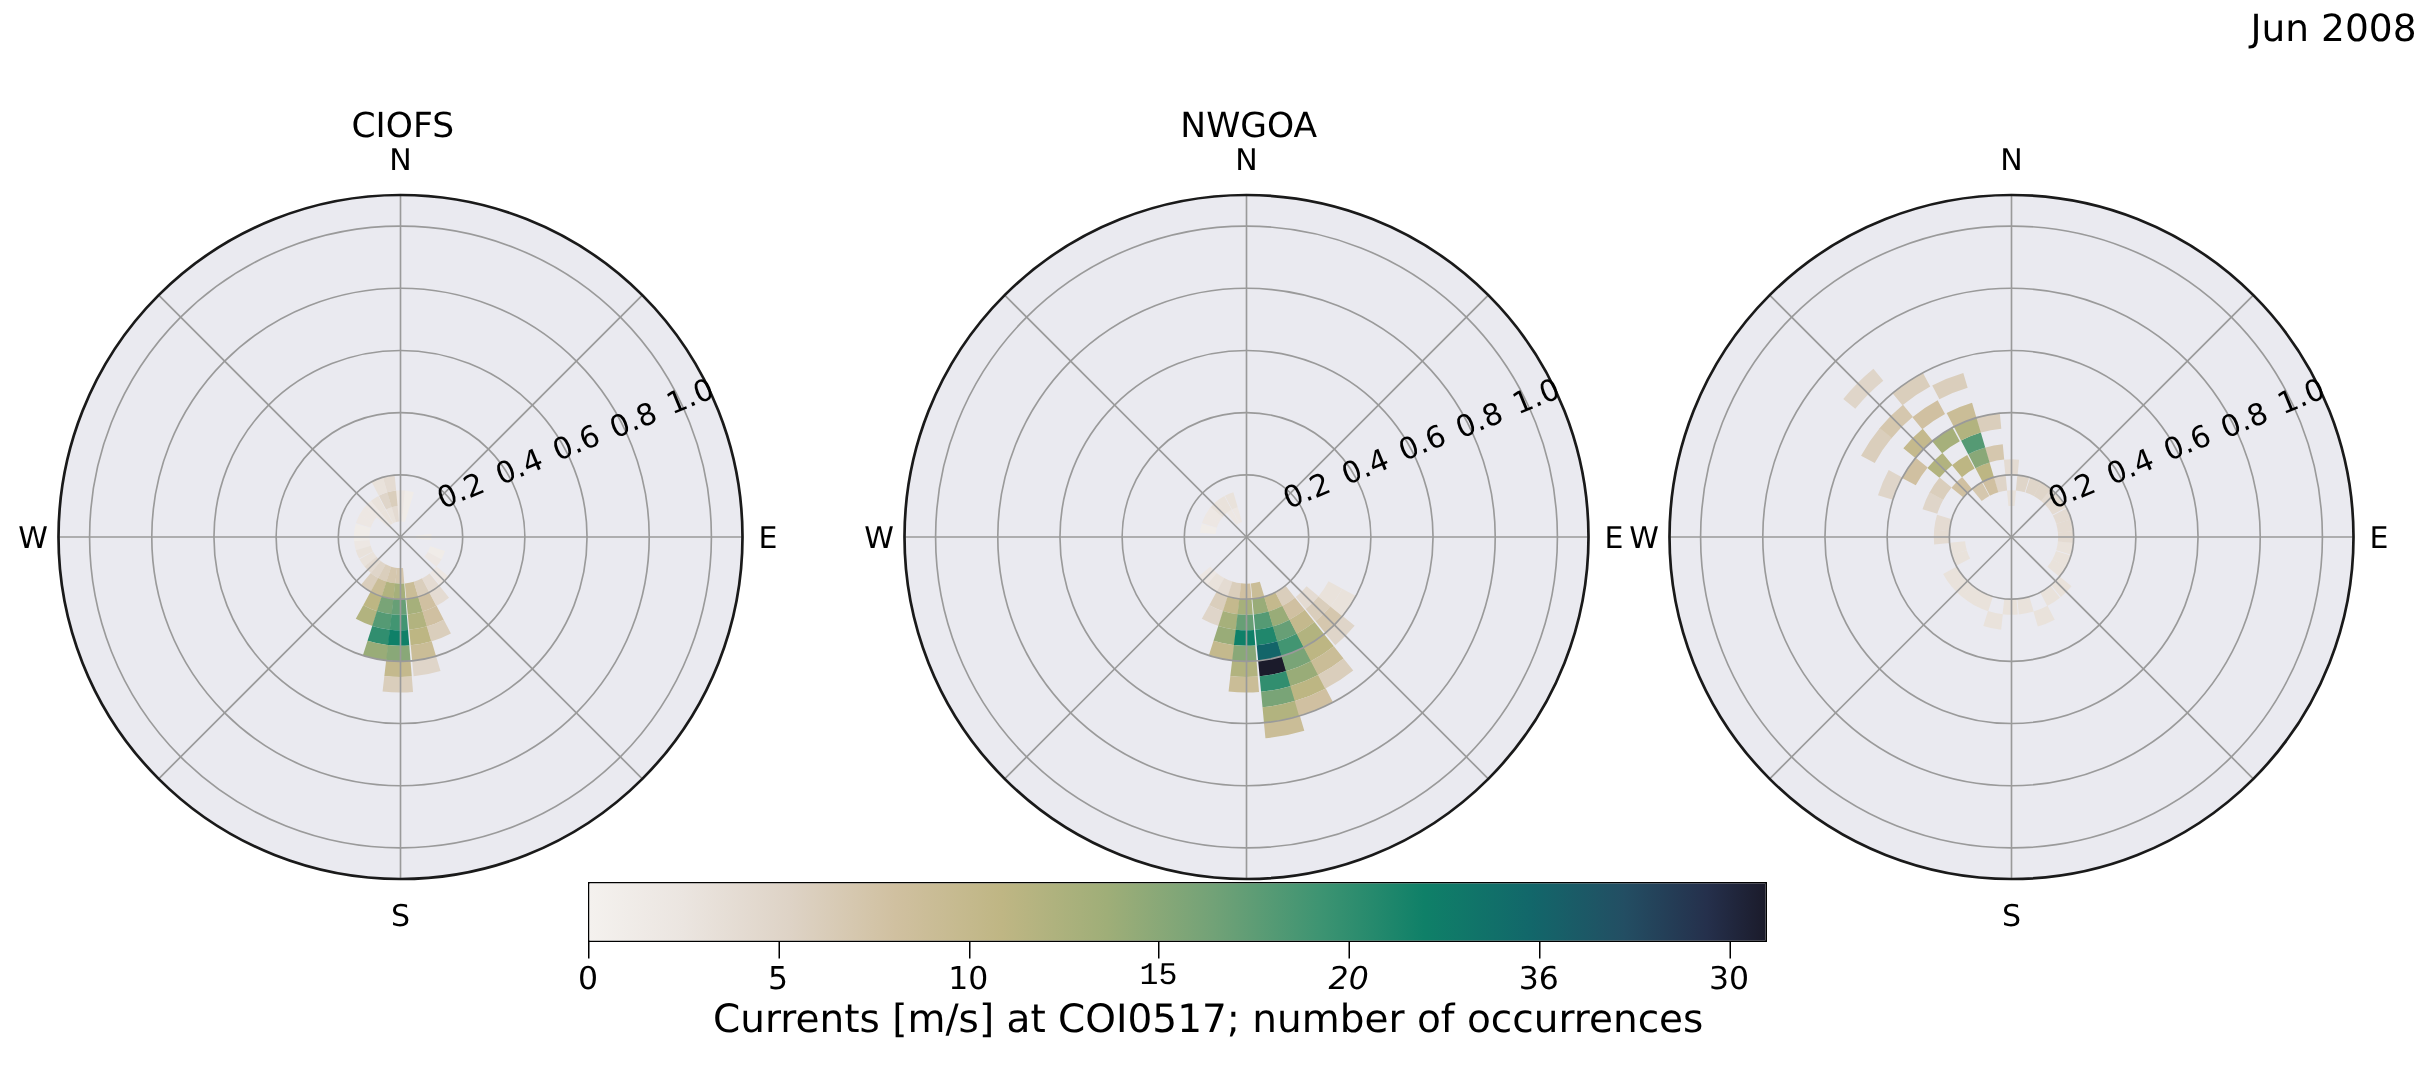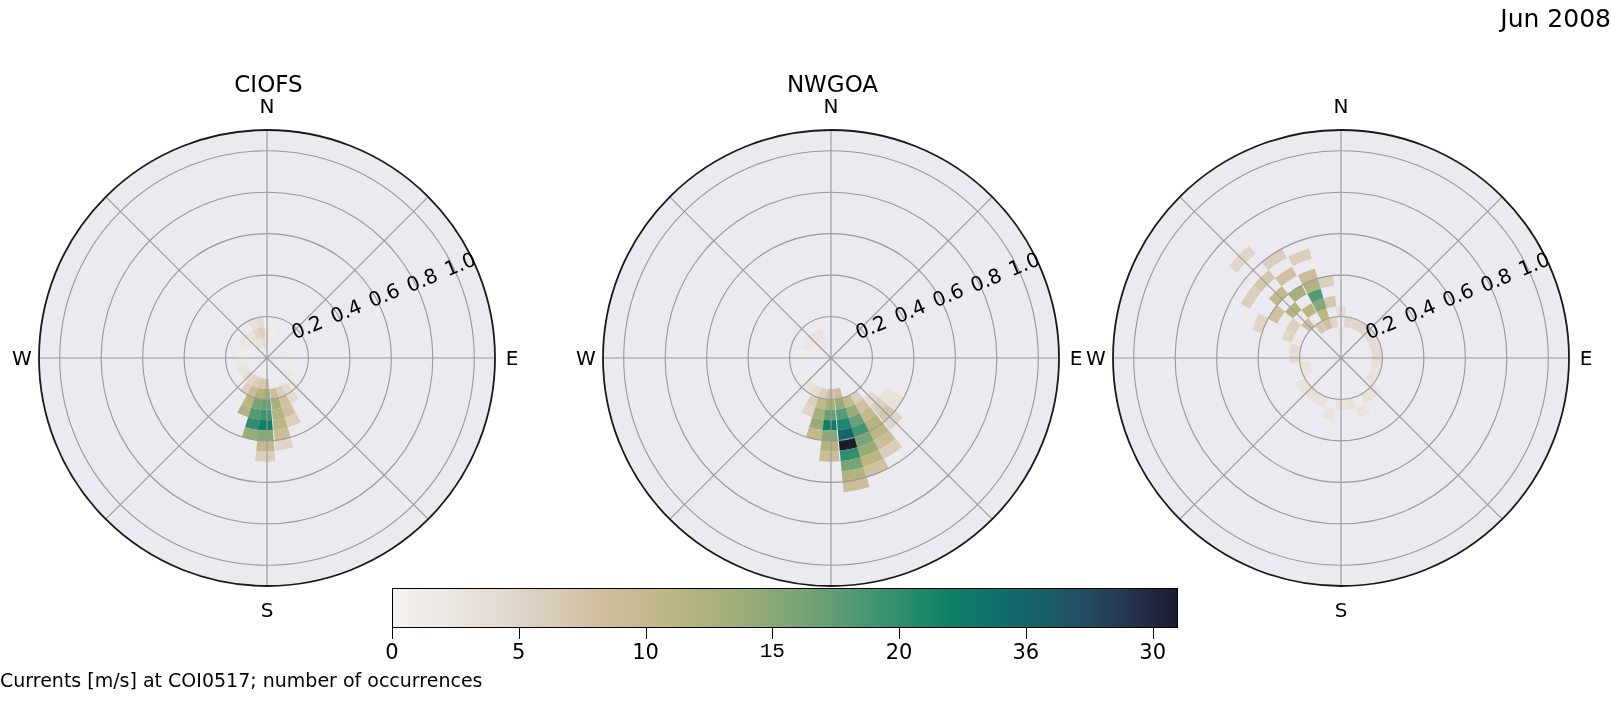--- a/index.html
+++ b/index.html
@@ -11,21 +11,21 @@
   .panel-title{position:absolute;left:0;right:0;top:32px;text-align:center;font-size:23px;line-height:28px;}
   .polar-wrap{position:absolute;left:0;top:0;width:537px;height:600px;}
   .polar-svg{position:absolute;left:0;top:0;}
   .compass{position:absolute;font-size:20px;line-height:22px;}
   .cbar-outer{position:absolute;left:392px;top:588px;width:786px;height:40px;
               border:1.6px solid #000;box-sizing:border-box;}
   .cbar-grad{position:absolute;left:0;top:0;right:0;bottom:0;}
   .cbar-ticks{position:absolute;left:392px;top:628px;width:786px;height:14px;}
   .cbar-tick{position:absolute;top:0;width:1px;height:11px;background:#000;}
   .cbar-ticklabel{position:absolute;top:12px;transform:translateX(-50%);font-size:21px;line-height:24px;white-space:nowrap;}
-  .cbar-label{position:absolute;left:0;right:0;top:668px;text-align:left;font-size:19px;line-height:25px;}
+  .cbar-label{position:absolute;left:0;right:0;top:668px;text-align:center;font-size:26px;line-height:25px;}
   .rlabel{position:absolute;font-size:20px;line-height:22px;white-space:nowrap;}
 </style>
 </head>
 <body>
 
 <div id="fig">
 
   <div class="suptitle">Jun 2008</div>
 
   <div class="panel" id="panel0" style="left:0px;">
@@ -316,21 +316,21 @@
   <div class="cbar-ticks" id="cbar-ticks">
       <div class="cbar-tick" style="left: 0px;"></div>
       <div class="cbar-ticklabel" style="left: 0px;">0</div>
       <div class="cbar-tick" style="left: 126.774px;"></div>
       <div class="cbar-ticklabel" style="left: 126.774px;">5</div>
       <div class="cbar-tick" style="left: 253.548px;"></div>
       <div class="cbar-ticklabel" style="left: 253.548px;">10</div>
       <div class="cbar-tick" style="left: 380.323px;"></div>
       <div class="cbar-ticklabel" style="left: 380.323px; font-family: Liberation Mono, monospace;">15</div>
       <div class="cbar-tick" style="left: 507.097px;"></div>
-      <div class="cbar-ticklabel" style="left: 507.097px;">20</div>
+      <div class="cbar-ticklabel" style="left: 507.097px; font-style: italic;">20</div>
       <div class="cbar-tick" style="left: 633.871px;"></div>
       <div class="cbar-ticklabel" style="left: 633.871px;">36</div>
       <div class="cbar-tick" style="left: 760.645px;"></div>
       <div class="cbar-ticklabel" style="left: 760.645px;">30</div>
     </div>
   <div class="cbar-label">Currents [m/s] at COI0517; number of occurrences</div>
 
 </div>
 
 </body></html>

